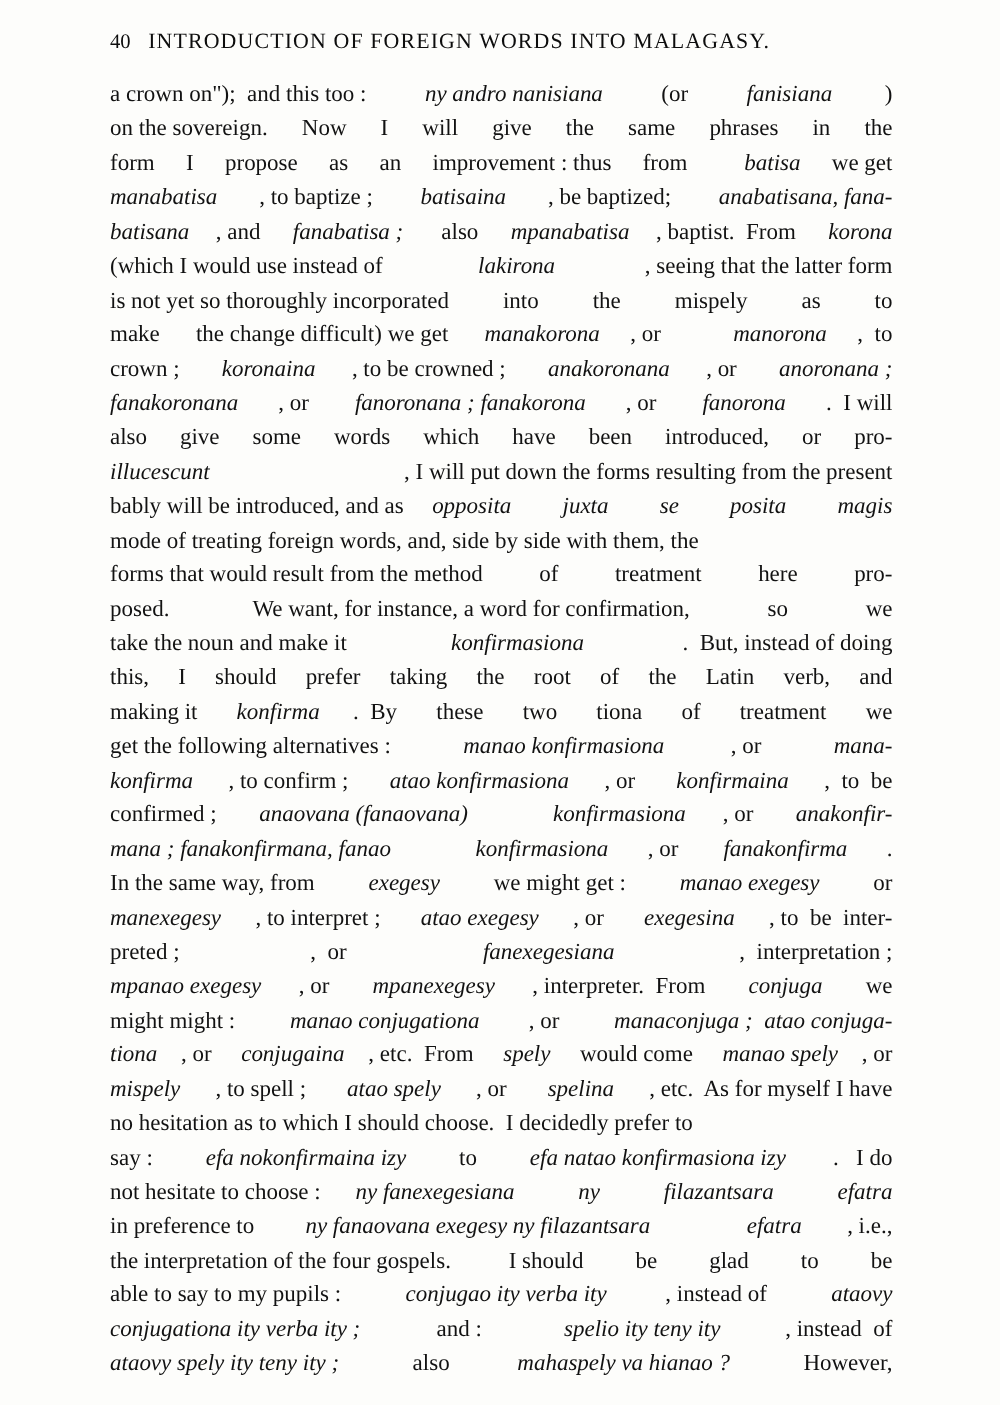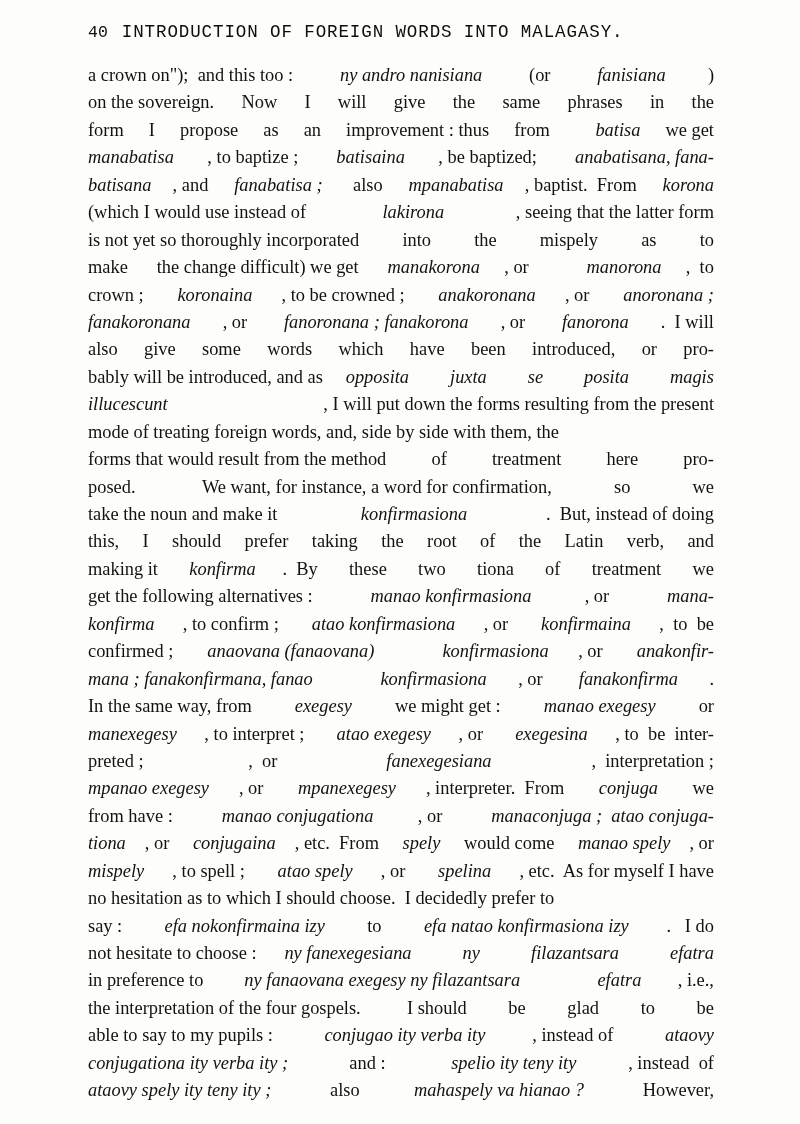--- a/index.html
+++ b/index.html
@@ -24,21 +24,20 @@
   }
   .running-head {
     position: absolute;
     left: 88px;
     top: 22px;
     width: 624px;
     font-size: 17.5px;
     letter-spacing: 0.4px;
     white-space: nowrap;
     color: #0d0d0d;
-    font-family: Liberation Mono, monospace;
   }
   .running-head .folio {
     font-size: 16.5px;
     letter-spacing: 0px;
     margin-right: 14px;
   }
   .running-head .title-caps {
     font-variant: normal;
     letter-spacing: 0.9px;
   }
@@ -171,34 +170,34 @@
           <span> some</span>
           <span> words</span>
           <span> which</span>
           <span> have</span>
           <span> been</span>
           <span> introduced,</span>
           <span> or</span>
           <span> pro-</span>
         </div>
       <div class="line just">
+          <span class="it">illucescunt</span>
+          <span>, I will put down the forms resulting from the present</span>
+        </div>
+      <div class="line just">
           <span>bably will be introduced, and as </span>
           <span class="it">opposita</span>
           <span> </span>
           <span class="it">juxta</span>
           <span> </span>
           <span class="it">se</span>
           <span> </span>
           <span class="it">posita</span>
           <span> </span>
           <span class="it">magis</span>
-        </div>
-      <div class="line just">
-          <span class="it">illucescunt</span>
-          <span>, I will put down the forms resulting from the present</span>
         </div>
       <div class="line just">
           <span>mode of treating foreign words, and, side by side with them, the</span>
         </div>
       <div class="line just">
           <span>forms that would result from the method</span>
           <span> of</span>
           <span> treatment</span>
           <span> here</span>
           <span> pro-</span>
@@ -292,21 +291,21 @@
         </div>
       <div class="line just">
           <span class="it">mpanao exegesy</span>
           <span>, or </span>
           <span class="it">mpanexegesy</span>
           <span>, interpreter.  From </span>
           <span class="it">conjuga</span>
           <span> we</span>
         </div>
       <div class="line just">
-          <span>from have : </span>
+          <span>might might : </span>
           <span class="it">manao conjugationa</span>
           <span>, or </span>
           <span class="it">manaconjuga ;  atao conjuga-</span>
         </div>
       <div class="line just">
           <span class="it">tiona</span>
           <span>, or </span>
           <span class="it">conjugaina</span>
           <span>, etc.  From </span>
           <span class="it">spely</span>

